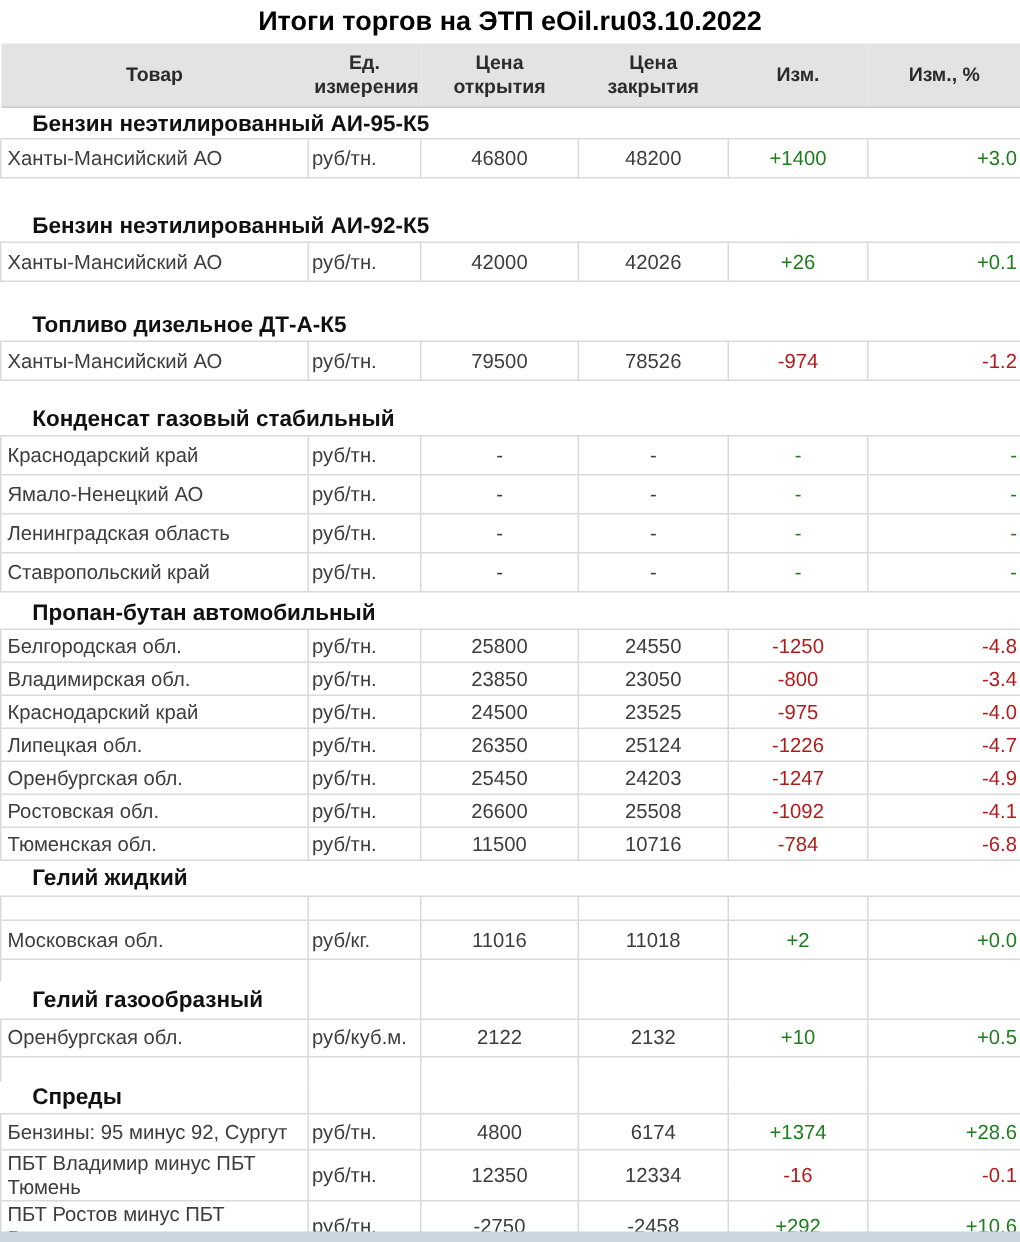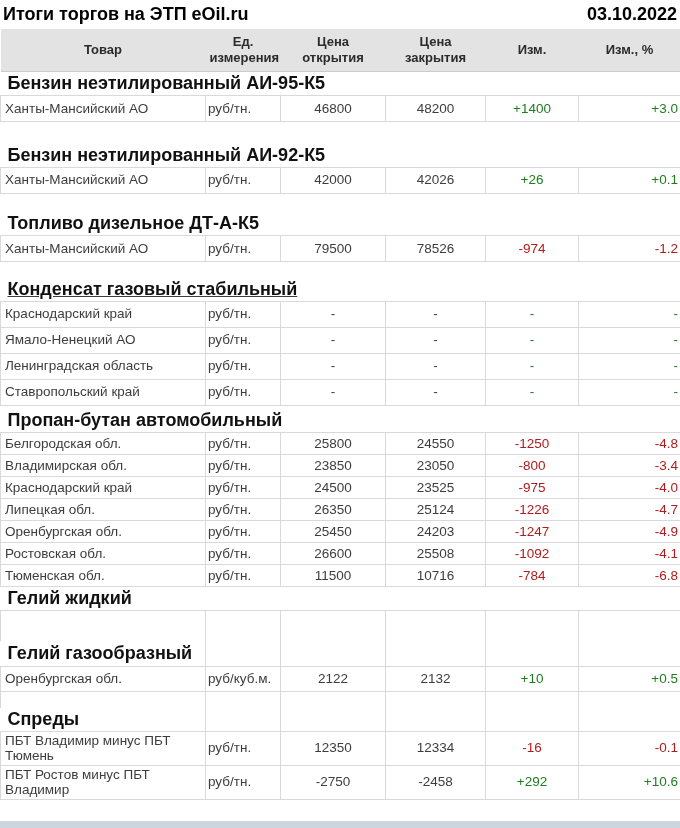--- a/index.html
+++ b/index.html
@@ -8,39 +8,39 @@
     --header-bg:#e3e3e3;
     --grid:#d9d9d9;
     --bar:#ccd6de;
     --text:#3d3d3d;
     --heading:#111111;
   }
   html,body{margin:0;padding:0;background:#ffffff;}
   body{font-family:"Liberation Sans","DejaVu Sans",sans-serif;}
   .page{position:relative;width:680px;height:828px;background:#fff;overflow:hidden;}
   .titlebar{
-    display:flex;justify-content:space-between;align-items:center;
+    display:flex;justify-content:center;align-items:center;
     height:29px;padding:0 3px;box-sizing:border-box;
   }
   .page-title,.page-date{font-size:18px;font-weight:bold;color:#000;white-space:nowrap;}
   table.results{
     border-collapse:collapse;table-layout:fixed;width:680px;
     font-size:13.5px;color:var(--text);
   }
   thead th{
     background:var(--header-bg);
     font-size:13px;font-weight:bold;color:#2b2b2b;
     text-align:center;vertical-align:middle;
     height:38px;padding:2px 4px;line-height:1.25;
     border-bottom:1px solid #cccccc;
   }
   tr.heading td{
     border-bottom:1px solid var(--grid);
     font-weight:bold;color:var(--heading);
-    font-size:18px;padding:1px 7px;vertical-align:middle;
+    font-size:15px;padding:1px 21px;vertical-align:middle;
   }
   tr.heading td.cell{border-left:1px solid var(--grid);border-right:1px solid var(--grid);}
   tr.data td{
     border:1px solid var(--grid);
     padding:1px 8px;vertical-align:middle;line-height:1.15;
   }
   tr.data td.c-name{padding-left:4px;padding-right:4px;text-align:left;}
   tr.data td.c-unit{text-align:left;padding:1px 2px;}
   tr.data td.c-num{text-align:center;}
   tr.data td.c-pct{text-align:right;padding-right:2px;}
@@ -115,21 +115,21 @@
           <td class="c-name">Ханты-Мансийский АО</td>
           <td class="c-unit">руб/тн.</td>
           <td class="c-num">79500</td>
           <td class="c-num">78526</td>
           <td class="c-num down">-974</td>
           <td class="c-pct down">-1.2</td>
         </tr>
         <tr class="spacer" style="height: 16px;">
           <td colspan="6"></td>
         </tr>
-        <tr class="heading" style="height: 21px; text-decoration: underline;">
+        <tr class="heading" style="height: 21px;">
           <td colspan="6">Конденсат газовый стабильный</td>
         </tr>
         <tr class="data" style="height: 26px;">
           <td class="c-name">Краснодарский край</td>
           <td class="c-unit">руб/тн.</td>
           <td class="c-num">-</td>
           <td class="c-num">-</td>
           <td class="c-num up">-</td>
           <td class="c-pct up">-</td>
         </tr>
@@ -222,20 +222,28 @@
         <tr class="heading" style="height: 24px;">
           <td colspan="6">Гелий жидкий</td>
         </tr>
         <tr class="spacer" style="height: 16px;">
           <td class="b"></td>
           <td class="b"></td>
           <td class="b"></td>
           <td class="b"></td>
           <td class="b"></td>
           <td class="b"></td>
+        </tr>
+        <tr class="data" style="height: 26px;">
+          <td class="c-name">Московская обл.</td>
+          <td class="c-unit">руб/кг.</td>
+          <td class="c-num">11016</td>
+          <td class="c-num">11018</td>
+          <td class="c-num up">+2</td>
+          <td class="c-pct up">+0.0</td>
         </tr>
         <tr class="spacer" style="height: 14px;">
           <td class="b"></td>
           <td class="b"></td>
           <td class="b"></td>
           <td class="b"></td>
           <td class="b"></td>
           <td class="b"></td>
         </tr>
         <tr class="heading" style="height: 26px;">
@@ -264,20 +272,28 @@
         </tr>
         <tr class="heading" style="height: 22px;">
           <td>Спреды</td>
           <td class="cell"></td>
           <td class="cell"></td>
           <td class="cell"></td>
           <td class="cell"></td>
           <td class="cell"></td>
         </tr>
         <tr class="data" style="height: 24px;">
+          <td class="c-name">Бензины: 95 минус 92, Сургут</td>
+          <td class="c-unit">руб/тн.</td>
+          <td class="c-num">4800</td>
+          <td class="c-num">6174</td>
+          <td class="c-num up">+1374</td>
+          <td class="c-pct up">+28.6</td>
+        </tr>
+        <tr class="data" style="height: 24px;">
           <td class="c-name">ПБТ Владимир минус ПБТ Тюмень</td>
           <td class="c-unit">руб/тн.</td>
           <td class="c-num">12350</td>
           <td class="c-num">12334</td>
           <td class="c-num down">-16</td>
           <td class="c-pct down">-0.1</td>
         </tr>
         <tr class="data" style="height: 24px;">
           <td class="c-name">ПБТ Ростов минус ПБТ Владимир</td>
           <td class="c-unit">руб/тн.</td>

